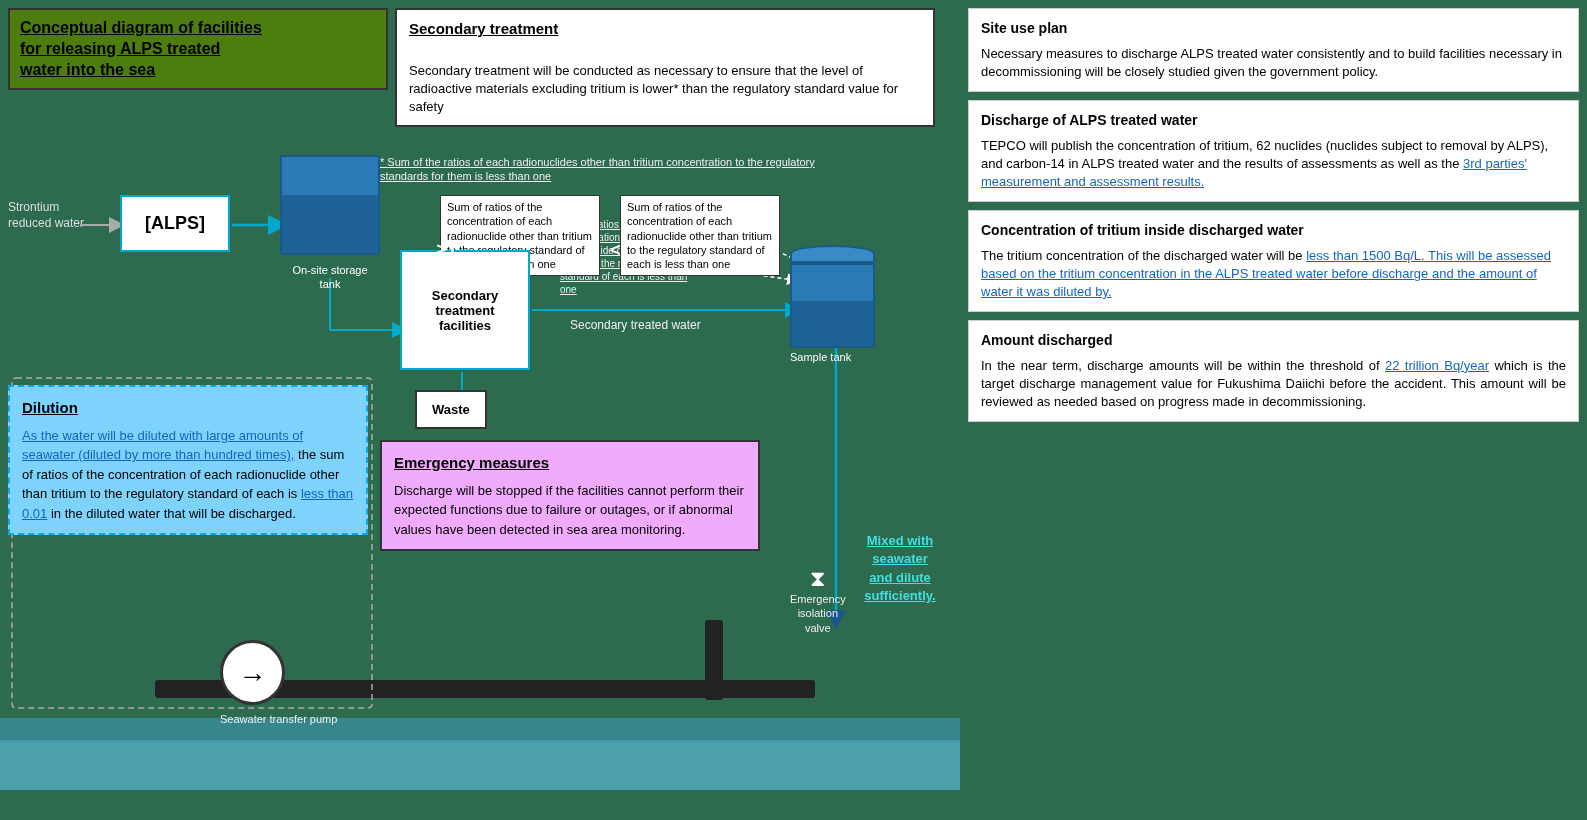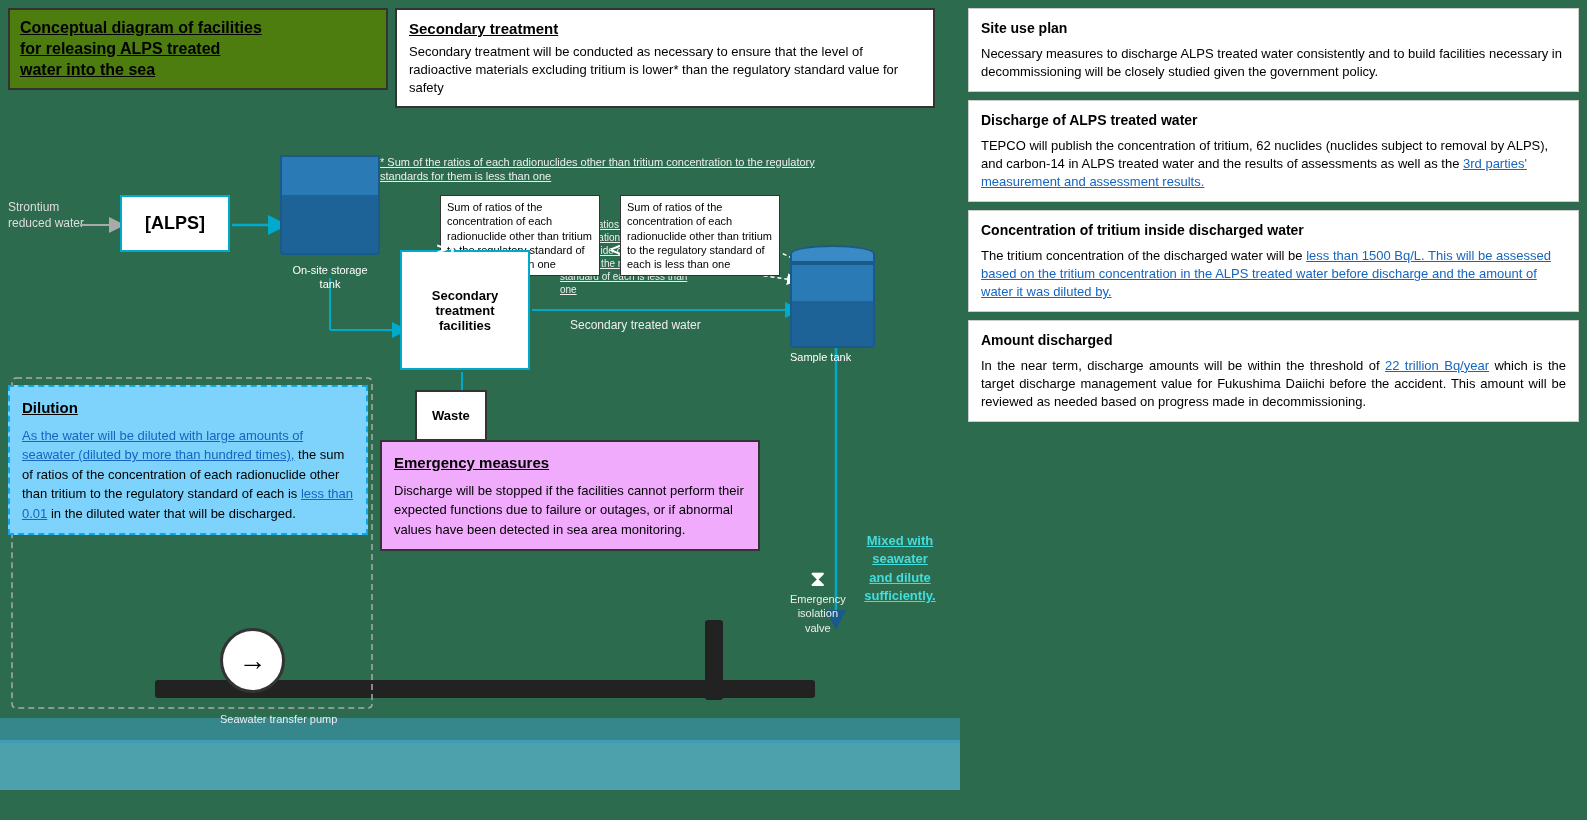--- a/index.html
+++ b/index.html
@@ -86,21 +86,21 @@
       padding: 8px 12px;
       z-index: 10;
       font-size: 13px;
       line-height: 1.4;
     }
 
     .secondary-treatment-box .box-title {
       font-weight: bold;
       font-size: 15px;
       text-decoration: underline;
-      margin-bottom: 4px;
+      margin-bottom: 23px;
     }
 
     
     .alps-box {
       position: absolute;
       top: 195px;
       left: 120px;
       width: 110px;
       height: 57px;
       background: white;
@@ -281,21 +281,21 @@
       color: #eee;
     }
 
     
     .waste-box {
       position: absolute;
       top: 390px;
       left: 415px;
       background: white;
       border: 2px solid #333;
-      padding: 16px 15px;
+      padding: 10px 15px;
       font-size: 13px;
       font-weight: bold;
       z-index: 10;
     }
 
     
     .dilution-panel {
       position: absolute;
       top: 385px;
       left: 8px;
@@ -366,21 +366,21 @@
       align-items: center;
       justify-content: center;
       font-size: 28px;
       font-weight: bold;
     }
 
     .pump-label {
       text-align: center;
       color: #eee;
       font-size: 11px;
-      margin-top: 20px;
+      margin-top: 8px;
     }
 
     
     .valve-area {
       position: absolute;
       bottom: 185px;
       left: 790px;
       z-index: 10;
       text-align: center;
     }

